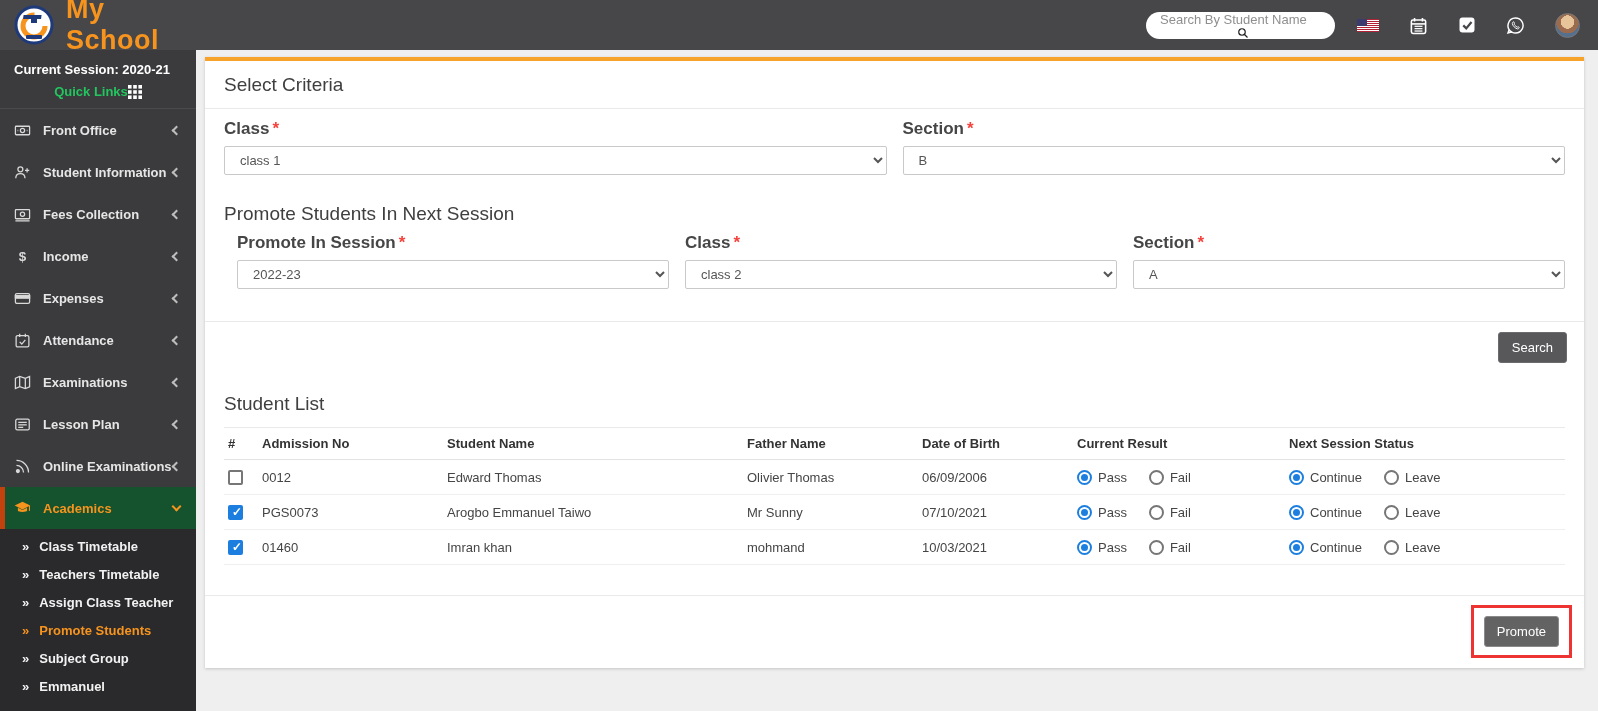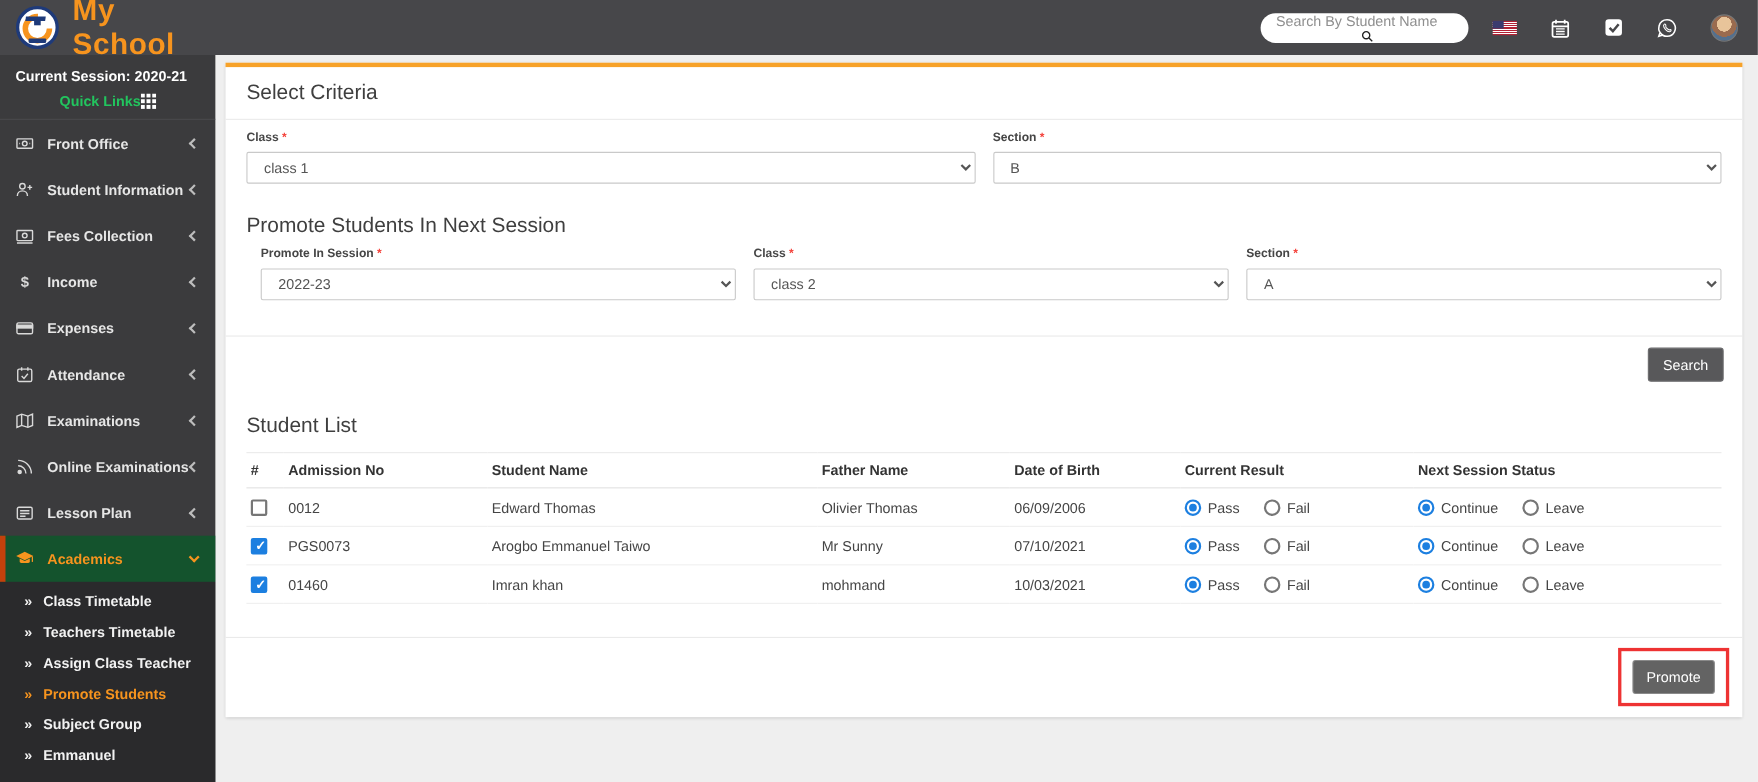--- a/index.html
+++ b/index.html
@@ -39,21 +39,21 @@
   .submenu-item .arr { margin-right:10px; font-size:13px; color:#f2f2f2; }
   .submenu-item.active, .submenu-item.active .arr { color:#f7941e; }
 
   
   .content { position:absolute; top:50px; left:196px; width:1402px; height:661px; background:#efefef; }
   .card { margin:7px 14px 0 9px; background:#fff; border-top:4px solid #f7a229; box-shadow:0 1px 3px rgba(0,0,0,.18); }
   .card-title { font-size:19px; color:#3f3f3f; padding:13px 19px 12px 19px; border-bottom:1px solid #eaeaea; }
   .section-title { font-size:19px; color:#3f3f3f; padding:14px 19px 2px 19px; }
   .grid2 { display:grid; grid-template-columns:1fr 1fr; column-gap:16px; padding:10px 19px 14px 19px; }
   .grid3 { display:grid; grid-template-columns:1fr 1fr 1fr; column-gap:16px; padding:6px 19px 16px 32px; }
-  .field label { display:block; font-weight:bold; font-size:11px; color:#464646; margin-bottom:7px; }
+  .field label { display:block; font-weight:bold; font-size:17px; color:#464646; margin-bottom:7px; }
   .req { color:#f4433c; margin-left:3px; }
   .field select { width:100%; height:29px; border:1px solid #c9c9c9; border-radius:2px; color:#555; font-size:13px; font-family:"Liberation Sans",sans-serif; padding:0 8px 0 11px; background:#fff; outline:none; }
   .divider { border-top:1px solid #eaeaea; }
   .search-row { text-align:right; padding:10px 17px 14px 17px; }
   .btn-gray { background:#58585a; color:#fff; border:1px solid #6b6b6d; border-radius:3px; font-size:13px; font-family:"Liberation Sans",sans-serif; padding:7px 13px; cursor:pointer; }
   .list-title { font-size:19px; color:#3f3f3f; padding:16px 19px 12px 19px; }
 
   
   table { border-collapse:collapse; width:calc(100% - 38px); margin:0 19px; }
   th { text-align:left; font-size:13px; color:#333; font-weight:bold; border-top:1px solid #eaeaea; border-bottom:1px solid #e2e2e2; padding:8px 4px; }
@@ -217,38 +217,38 @@
             <line x1="8" y1="3.5" x2="8" y2="18"></line>
             <line x1="16" y1="6" x2="16" y2="20.5"></line>
           </svg>
         </span>
         <span class="mi-label">Examinations</span>
         <span class="chev"></span>
       </div>
       <div class="menu-item">
         <span class="mi-icon">
           <svg width="17" height="17" viewBox="0 0 24 24" fill="none" stroke="#d9d9d9" stroke-width="1.8">
-            <circle cx="5.5" cy="18.5" r="2" fill="#d9d9d9"></circle>
-            <path d="M3.5 10.5a10 10 0 0 1 10 10"></path>
-            <path d="M3.5 3.5a17 17 0 0 1 17 17"></path>
-          </svg>
-        </span>
-        <span class="mi-label">Online Examinations</span>
-        <span class="chev"></span>
-      </div>
-      <div class="menu-item">
-        <span class="mi-icon">
-          <svg width="17" height="17" viewBox="0 0 24 24" fill="none" stroke="#d9d9d9" stroke-width="1.8">
             <rect x="2.5" y="4.5" width="19" height="15" rx="2"></rect>
             <line x1="6" y1="9" x2="18" y2="9"></line>
             <line x1="6" y1="12.5" x2="18" y2="12.5"></line>
             <line x1="6" y1="16" x2="13" y2="16"></line>
           </svg>
         </span>
         <span class="mi-label">Lesson Plan</span>
+        <span class="chev"></span>
+      </div>
+      <div class="menu-item">
+        <span class="mi-icon">
+          <svg width="17" height="17" viewBox="0 0 24 24" fill="none" stroke="#d9d9d9" stroke-width="1.8">
+            <circle cx="5.5" cy="18.5" r="2" fill="#d9d9d9"></circle>
+            <path d="M3.5 10.5a10 10 0 0 1 10 10"></path>
+            <path d="M3.5 3.5a17 17 0 0 1 17 17"></path>
+          </svg>
+        </span>
+        <span class="mi-label">Online Examinations</span>
         <span class="chev"></span>
       </div>
       <div class="menu-item active">
         <span class="mi-icon">
           <svg width="18" height="18" viewBox="0 0 24 24" fill="#f7941e">
             <path d="M12 3L1 8.5 12 14l11-5.5z"></path>
             <path d="M5.5 11.5v4.5c0 2 13 2 13 0v-4.5l-6.5 3.2z"></path>
             <rect x="21" y="9" width="1.6" height="7"></rect>
           </svg>
         </span>

